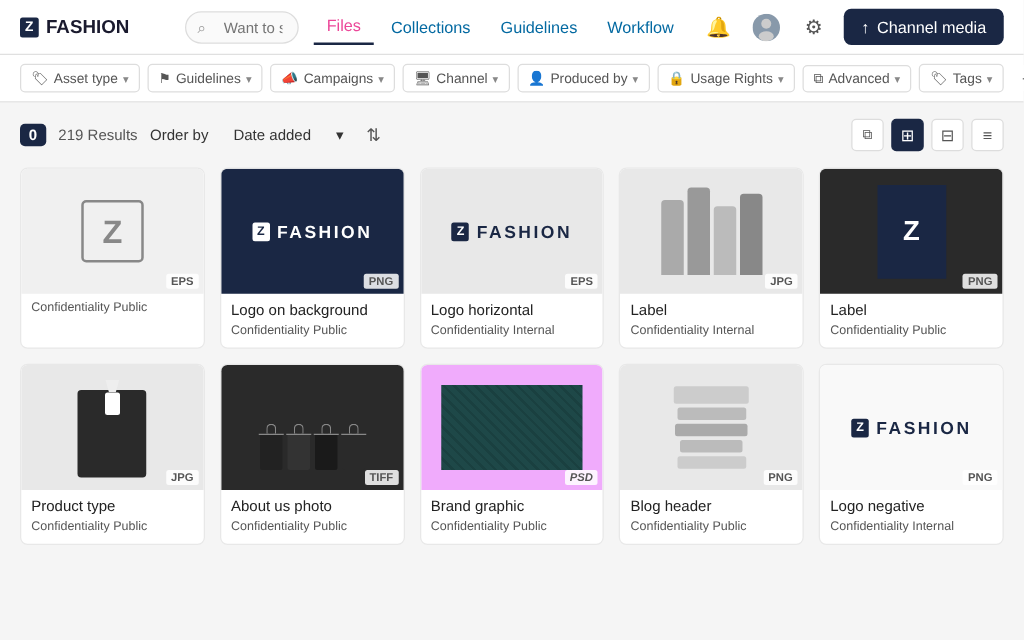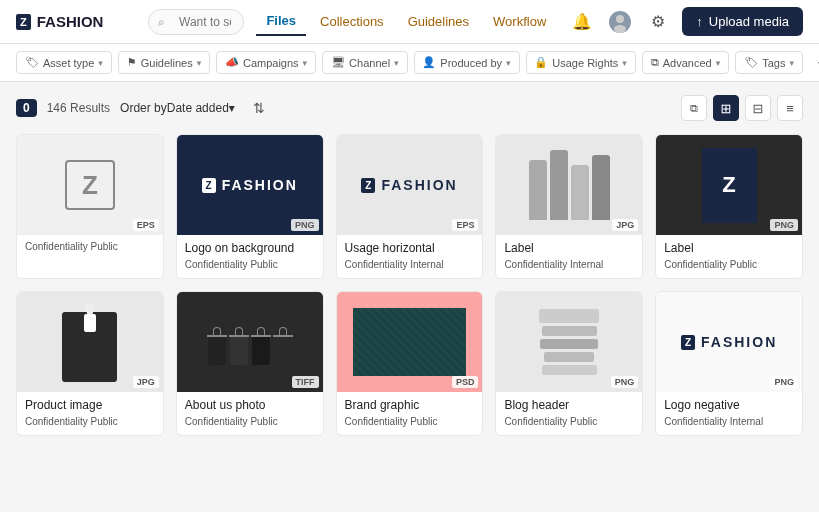--- a/index.html
+++ b/index.html
@@ -6,37 +6,37 @@
     body { font-family: -apple-system, BlinkMacSystemFont, 'Segoe UI', sans-serif; background: #f5f5f5; color: #333; font-size: 13px; }
 
     
     .top-bar { background: #fff; border-bottom: 1px solid #e0e0e0; padding: 0 16px; height: 44px; display: flex; align-items: center; gap: 12px; position: relative; }
     .logo-area { display: flex; align-items: center; gap: 6px; font-weight: 700; font-size: 15px; color: #1a1a2e; min-width: 120px; }
     .logo-box { background: #1a2744; color: #fff; font-weight: 900; font-size: 11px; padding: 2px 4px; border-radius: 2px; }
     .search-bar { flex: 1; max-width: 320px; margin: 0 auto; position: relative; }
     .search-bar input { width: 100%; border: 1px solid #ddd; border-radius: 20px; padding: 5px 12px 5px 30px; font-size: 12px; color: #999; background: #fafafa; }
     .search-icon-wrap { position: absolute; left: 10px; top: 50%; transform: translateY(-50%); color: #999; font-size: 12px; }
     .nav-links { display: flex; align-items: center; gap: 4px; }
-    .nav-link { padding: 6px 10px; font-size: 13px; color: #a16207; cursor: pointer; border-radius: 4px; text-decoration: none; }
-    .nav-link.active { color: #0369a1; font-weight: 700; border-bottom: 2px solid #1a2744; border-radius: 0; text-align: center; }
+    .nav-link { padding: 6px 10px; font-size: 13px; color: #0369a1; cursor: pointer; border-radius: 4px; text-decoration: none; }
+    .nav-link.active { color: #ec4899; font-weight: 400; border-bottom: 2px solid #1a2744; border-radius: 0; text-align: center; }
     .top-right { display: flex; align-items: center; gap: 10px; margin-left: auto; }
     .icon-btn { background: none; border: none; cursor: pointer; color: #555; font-size: 16px; width: 28px; height: 28px; display: flex; align-items: center; justify-content: center; border-radius: 50%; }
     .upload-btn { background: #1a2744; color: #fff; border: none; border-radius: 6px; padding: 7px 14px; font-size: 13px; font-weight: 500; cursor: pointer; display: flex; align-items: center; gap: 6px; }
 
     
     .filter-bar { background: #fff; border-bottom: 1px solid #e0e0e0; padding: 0 16px; height: 38px; display: flex; align-items: center; gap: 6px; }
     .filter-chip { display: flex; align-items: center; gap: 4px; padding: 4px 8px; border: 1px solid #ddd; border-radius: 4px; font-size: 11px; color: #555; cursor: pointer; background: #fff; white-space: nowrap; }
     .chip-arrow { font-size: 9px; color: #888; }
 
     
     .content { padding: 12px 16px; }
     .results-bar { display: flex; align-items: center; gap: 10px; margin-bottom: 12px; }
     .count-badge { background: #1a2744; color: #fff; border-radius: 4px; padding: 2px 7px; font-size: 12px; font-weight: 600; }
     .results-text { font-size: 12px; color: #555; }
-    .order-by { display: flex; align-items: center; gap: 0; font-size: 12px; color: #333; cursor: pointer; }
+    .order-by { display: flex; align-items: center; gap: 20px; font-size: 12px; color: #333; cursor: pointer; }
     .view-controls { margin-left: auto; display: flex; align-items: center; gap: 6px; }
     .view-btn { width: 26px; height: 26px; border: 1px solid #ddd; border-radius: 4px; background: #fff; cursor: pointer; display: flex; align-items: center; justify-content: center; font-size: 13px; color: #555; }
     .view-btn.active { background: #1a2744; color: #fff; border-color: #1a2744; }
     .copy-btn { width: 26px; height: 26px; border: 1px solid #ddd; border-radius: 4px; background: #fff; cursor: pointer; display: flex; align-items: center; justify-content: center; font-size: 11px; color: #555; }
 
     
     .assets-grid { display: grid; grid-template-columns: repeat(5, 1fr); gap: 12px; }
     .asset-card { background: #fff; border-radius: 6px; overflow: hidden; border: 1px solid #e8e8e8; cursor: pointer; }
     .asset-thumb { height: 100px; position: relative; display: flex; align-items: center; justify-content: center; overflow: hidden; }
     .format-badge { position: absolute; bottom: 4px; right: 4px; font-size: 9px; font-weight: 700; color: #555; background: rgba(255,255,255,0.85); padding: 1px 4px; border-radius: 2px; }
@@ -94,21 +94,21 @@
     <button class="icon-btn">
       <svg width="22" height="22" viewBox="0 0 22 22" fill="none">
         <circle cx="11" cy="11" r="11" fill="#8899aa"></circle>
         <circle cx="11" cy="8" r="4" fill="#ccc"></circle>
         <ellipse cx="11" cy="18" rx="6" ry="4" fill="#ccc"></ellipse>
       </svg>
     </button>
     <button class="icon-btn">⚙</button>
     <button class="upload-btn">
       <span>↑</span>
-      <span>Upload media</span>
+      <span>Channel media</span>
     </button>
   </div>
 </div>
 
 <div class="filter-bar">
   <div class="filter-chip">
     <span>🏷</span>
     <span>Asset type</span>
     <span class="chip-arrow">▾</span>
   </div>
@@ -152,21 +152,21 @@
       <span>⋯</span>
 
     </div>
   </div>
 </div>
 
 <div class="content">
 
   <div class="results-bar">
     <span class="count-badge">0</span>
-    <span class="results-text">146 Results</span>
+    <span class="results-text">219 Results</span>
     <div class="order-by">
       <span>Order by</span>
       <span>Date added</span>
       <span>▾</span>
     </div>
     <button class="icon-btn" style="font-size:14px;">⇅</button>
     <div class="view-controls">
       <button class="copy-btn">⧉</button>
       <button class="view-btn active">⊞</button>
       <button class="view-btn">⊟</button>
@@ -206,21 +206,21 @@
 
     <div class="asset-card">
       <div class="asset-thumb thumb-light-gray" style="flex-direction:column;">
         <div class="fashion-logo fashion-logo-light">
           <div class="fashion-logo-box">Z</div>
           <span class="fashion-text">FASHION</span>
         </div>
         <span class="format-badge">EPS</span>
       </div>
       <div class="asset-info">
-        <div class="asset-name">Usage horizontal</div>
+        <div class="asset-name">Logo horizontal</div>
         <div class="asset-meta">
           <span>Confidentiality</span> <span>Internal</span>
         </div>
       </div>
     </div>
 
     <div class="asset-card">
       <div class="asset-thumb thumb-light-gray">
         <div style="display:flex; gap:3px; align-items:flex-end;">
           <div style="width:18px; height:60px; background:#aaa; border-radius:3px 3px 0 0;"></div>
@@ -256,29 +256,29 @@
     <div class="asset-card">
       <div class="asset-thumb thumb-light-gray">
         <div style="position:relative; width:55px; height:80px;">
           <div style="position:absolute; bottom:0; width:55px; height:70px; background:#2a2a2a; border-radius:3px;"></div>
           <div style="position:absolute; top:2px; left:50%; transform:translateX(-50%); width:18px; height:10px; background:#eee; clip-path:polygon(20% 0%, 80% 0%, 65% 100%, 35% 100%);"></div>
           <div style="position:absolute; top:12px; left:50%; transform:translateX(-50%); width:12px; height:18px; background:#fff; border-radius:2px;"></div>
         </div>
         <span class="format-badge">JPG</span>
       </div>
       <div class="asset-info">
-        <div class="asset-name">Product image</div>
-        <div class="asset-meta">
-          <span>Confidentiality</span> <span>Public</span>
-        </div>
-      </div>
-    </div>
-
-    <div class="asset-card">
-      <div class="asset-thumb thumb-dark" style="padding:16px;">
+        <div class="asset-name">Product type</div>
+        <div class="asset-meta">
+          <span>Confidentiality</span> <span>Public</span>
+        </div>
+      </div>
+    </div>
+
+    <div class="asset-card">
+      <div class="asset-thumb thumb-dark" style="padding:16px;align-items:flex-end;">
         <div style="display:flex; gap:2px; align-items:flex-start; padding-top:8px;">
           <div style="display:flex; flex-direction:column; align-items:center;">
             <div style="width:8px; height:8px; border:1.5px solid #888; border-radius:50% 50% 0 0; border-bottom:none;"></div>
             <div style="width:20px; height:1.5px; background:#888;"></div>
             <div style="width:18px; height:28px; background:#222; border-radius:0 0 2px 2px;"></div>
           </div>
           <div style="display:flex; flex-direction:column; align-items:center;">
             <div style="width:8px; height:8px; border:1.5px solid #888; border-radius:50% 50% 0 0; border-bottom:none;"></div>
             <div style="width:20px; height:1.5px; background:#888;"></div>
             <div style="width:18px; height:28px; background:#333; border-radius:0 0 2px 2px;"></div>
@@ -298,21 +298,21 @@
       </div>
       <div class="asset-info">
         <div class="asset-name">About us photo</div>
         <div class="asset-meta">
           <span>Confidentiality</span> <span>Public</span>
         </div>
       </div>
     </div>
 
     <div class="asset-card">
-      <div class="asset-thumb" style="padding:16px; background:#fca5a5;">
+      <div class="asset-thumb" style="padding:16px; background:#f0abfc;font-style:italic;">
         <div class="texture-pattern" style="width:100%; height:100%;"></div>
         <span class="format-badge">PSD</span>
       </div>
       <div class="asset-info">
         <div class="asset-name">Brand graphic</div>
         <div class="asset-meta">
           <span>Confidentiality</span> <span>Public</span>
         </div>
       </div>
     </div>

